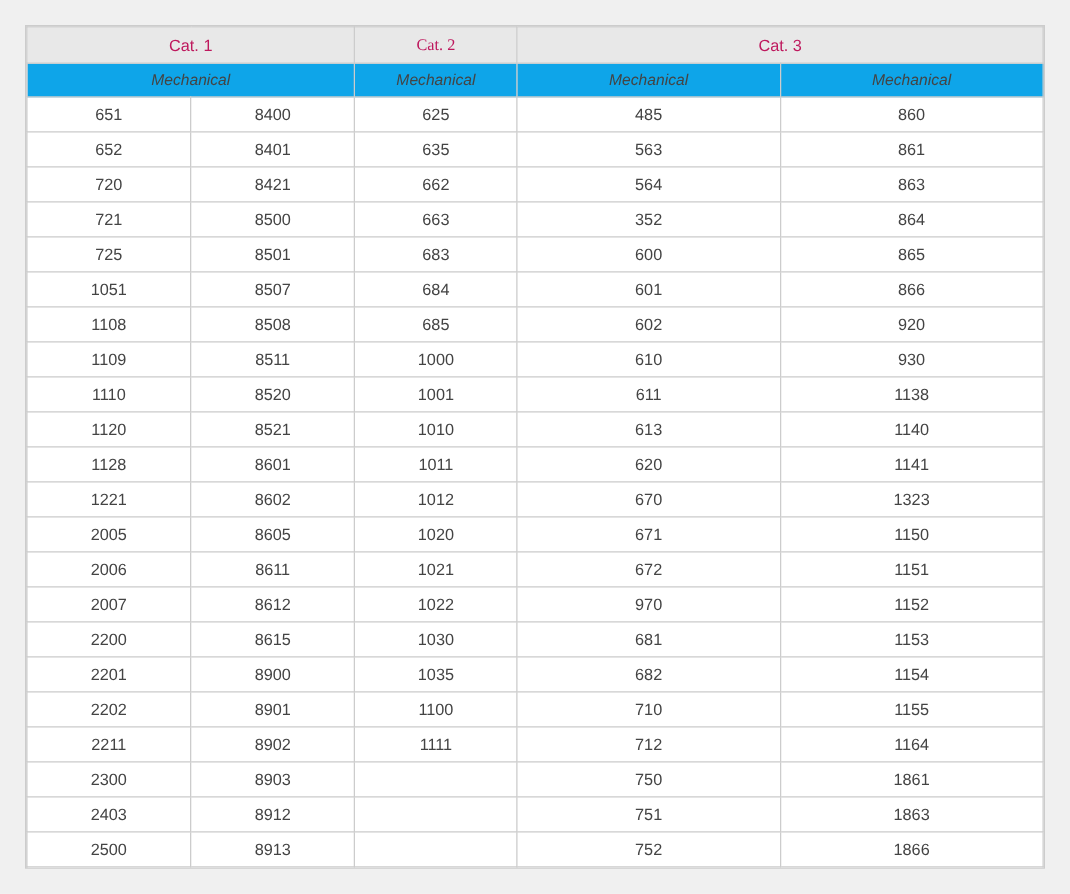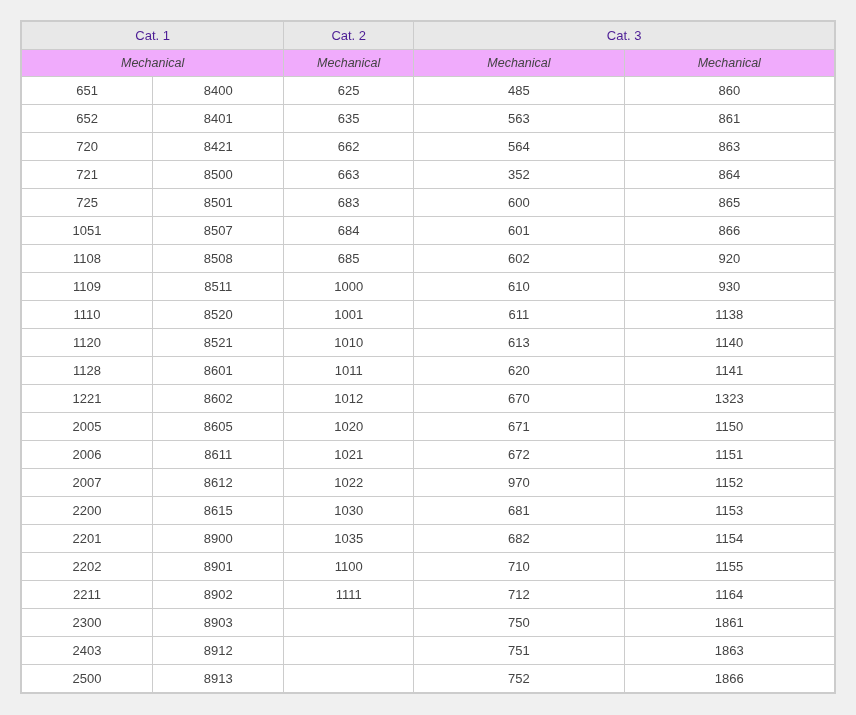--- a/index.html
+++ b/index.html
@@ -25,40 +25,40 @@
       border: 1px solid #ccc;
       text-align: center;
       padding: 6px 8px;
       color: #444;
       font-weight: normal;
     }
     .header-cat {
       background: #e8e8e8;
       font-weight: normal;
       font-size: 13px;
-      color: #4c1d95;
+      color: #be185d;
     }
     .header-sub {
       background: #f5f5f5;
       font-size: 12.5px;
       color: #444;
       line-height: 1.4;
     }
     .header-mech {
-      background: #f0abfc;
+      background: #0ea5e9;
       font-size: 12.5px;
       color: #444;
       font-style: italic;
     }
     td {
       background: #ffffff;
       font-size: 13px;
     }
     .col-cat1a { width: 100px; }
-    .col-cat2  { width: 130px; }
+    .col-cat2  { width: 130px; font-family: Liberation Serif, serif; }
     .col-cat3a { width: 130px; }
   </style>
 </head>
 <body>
 
 <div class="table-wrapper">
   <table>
     <thead>
 
       <tr>

